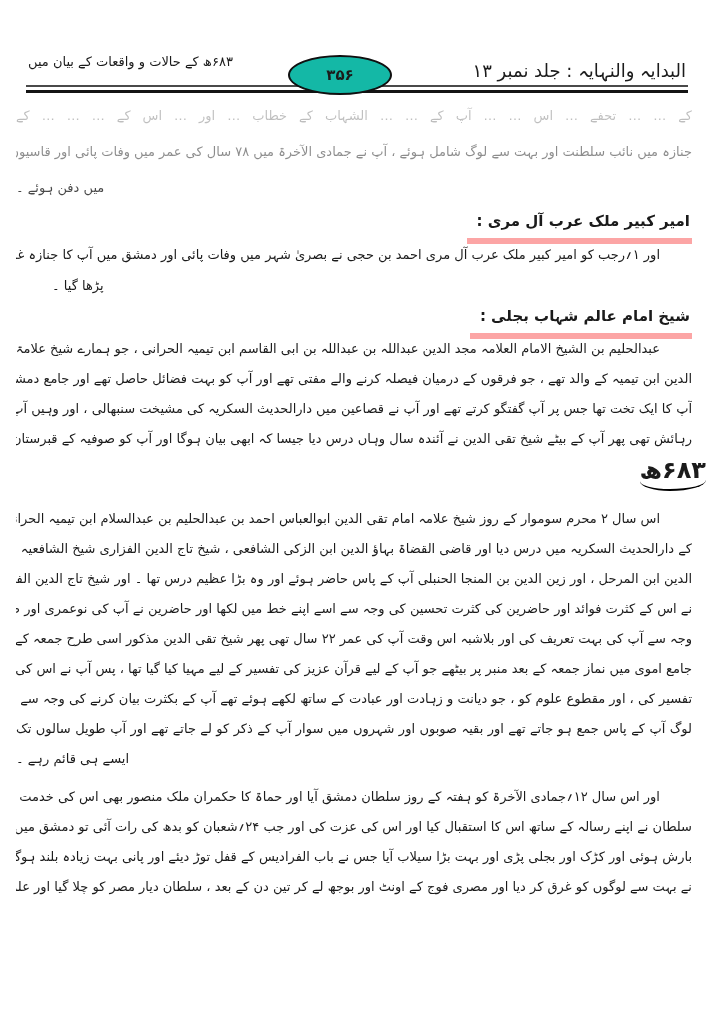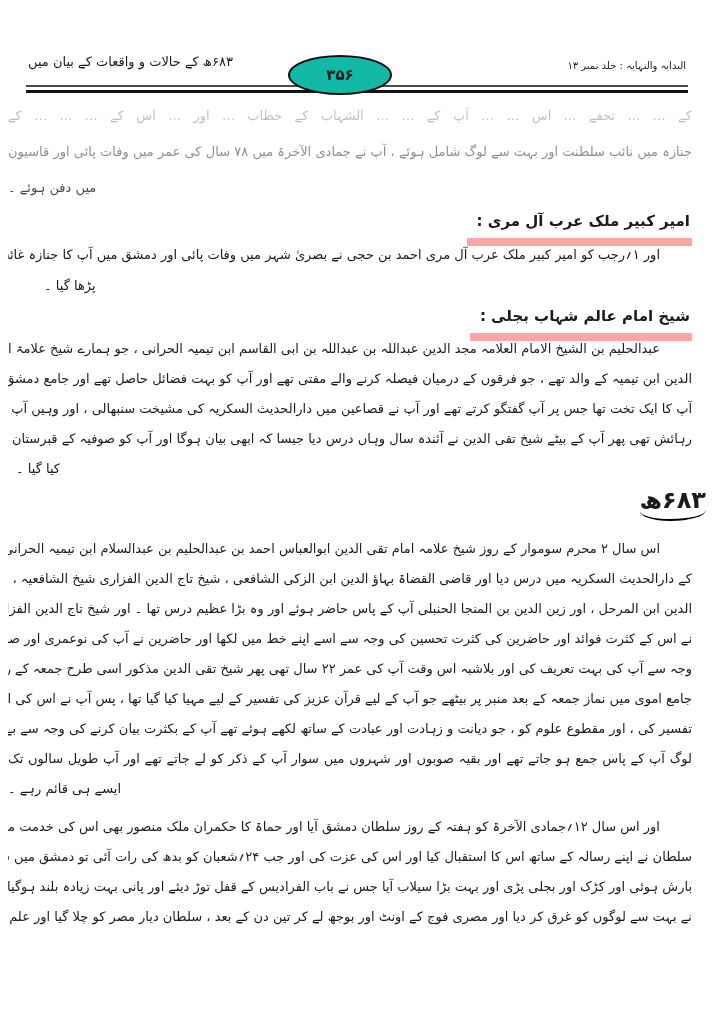--- a/index.html
+++ b/index.html
@@ -8,49 +8,49 @@
     width:716px;height:1024px;
     margin:0 auto;
     background:#ffffff;
     overflow:hidden;
     font-family:"DejaVu Sans", sans-serif;
     color:#1b1b1b;
     direction:rtl;
   }
   
   .header{position:absolute;top:54px;right:28px;left:26px;height:44px;}
-  .h-right{position:absolute;right:2px;top:6px;font-size:10px;letter-spacing:0;white-space:nowrap;}
+  .h-right{position:absolute;right:2px;top:6px;font-size:18px;letter-spacing:0;white-space:nowrap;}
   .h-left{position:absolute;left:2px;top:0;font-size:13px;white-space:nowrap;}
   .rules{position:absolute;top:31px;left:0;right:0;}
   .rule1{height:2px;background:#4a4a4a;}
   .rule2{height:3px;background:#141414;margin-top:3px;}
   .oval{
     position:absolute;left:262px;top:1px;width:100px;height:36px;
     border:2.5px solid #101010;border-radius:50%;
     background:#14b8a6;z-index:3;
     display:flex;align-items:center;justify-content:center;
     font-size:15px;font-weight:bold;
   }
   
-  .content{position:absolute;top:98px;right:24px;left:8px;font-size:13px;}
+  .content{position:absolute;top:98px;right:24px;left:16px;font-size:13px;}
   .ln{
     height:30px;line-height:30px;white-space:nowrap;
     text-align:justify;text-align-last:justify;
     overflow:hidden;
   }
   .tall .ln{height:36px;line-height:36px;}
   .first{text-indent:32px;}
   .short{text-align:left;text-align-last:left;}
   .f1{opacity:.28;}
   .f2{opacity:.5;}
   .f3{opacity:.8;}
   .sec-head-row{height:33px;line-height:30px;}
   .sec-head{
     display:inline-block;font-size:15px;font-weight:bold;
-    border-bottom:8px solid #fca5a5;padding:0 2px 2px 10px;
+    border-bottom:6px solid #fca5a5;padding:0 2px 2px 10px;
   }
   
   .year-row{height:48px;padding-top:2px;}
   .year-wrap{display:inline-block;transform:translateX(14px);}
   .year-text{font-size:24px;font-weight:bold;letter-spacing:1px;}
   .year-swash{height:9px;border-bottom:2.5px solid #000;border-radius:0 0 55% 45%/0 0 100% 90%;margin-top:-4px;}
 </style>
 </head>
 <body>
 
@@ -85,21 +85,20 @@
     </div>
 
     <div>
       <div class="sec-head-row">
         <span class="sec-head">شیخ امام عالم شہاب بجلی :</span>
       </div>
       <div class="ln first">عبدالحلیم بن الشیخ الامام العلامہ مجد الدین عبداللہ بن عبداللہ بن ابی القاسم ابن تیمیہ الحرانی ، جو ہمارے شیخ علامۃ الاعلم تقی</div>
       <div class="ln">الدین ابن تیمیہ کے والد تھے ، جو فرقوں کے درمیان فیصلہ کرنے والے مفتی تھے اور آپ کو بہت فضائل حاصل تھے اور جامع دمشق میں</div>
       <div class="ln">آپ کا ایک تخت تھا جس پر آپ گفتگو کرتے تھے اور آپ نے قصاعین میں دارالحدیث السکریہ کی مشیخت سنبھالی ، اور وہیں آپ کی</div>
       <div class="ln">رہائش تھی پھر آپ کے بیٹے شیخ تقی الدین نے آئندہ سال وہاں درس دیا جیسا کہ ابھی بیان ہوگا اور آپ کو صوفیہ کے قبرستان میں دفن</div>
-      <div class="ln short" style="margin-left:8px;">کیا گیا ۔</div>
     </div>
 
     <div class="year-row">
       <div class="year-wrap">
         <div class="year-text">۶۸۳ھ</div>
         <div class="year-swash"></div>
       </div>
     </div>
 
     <div>

